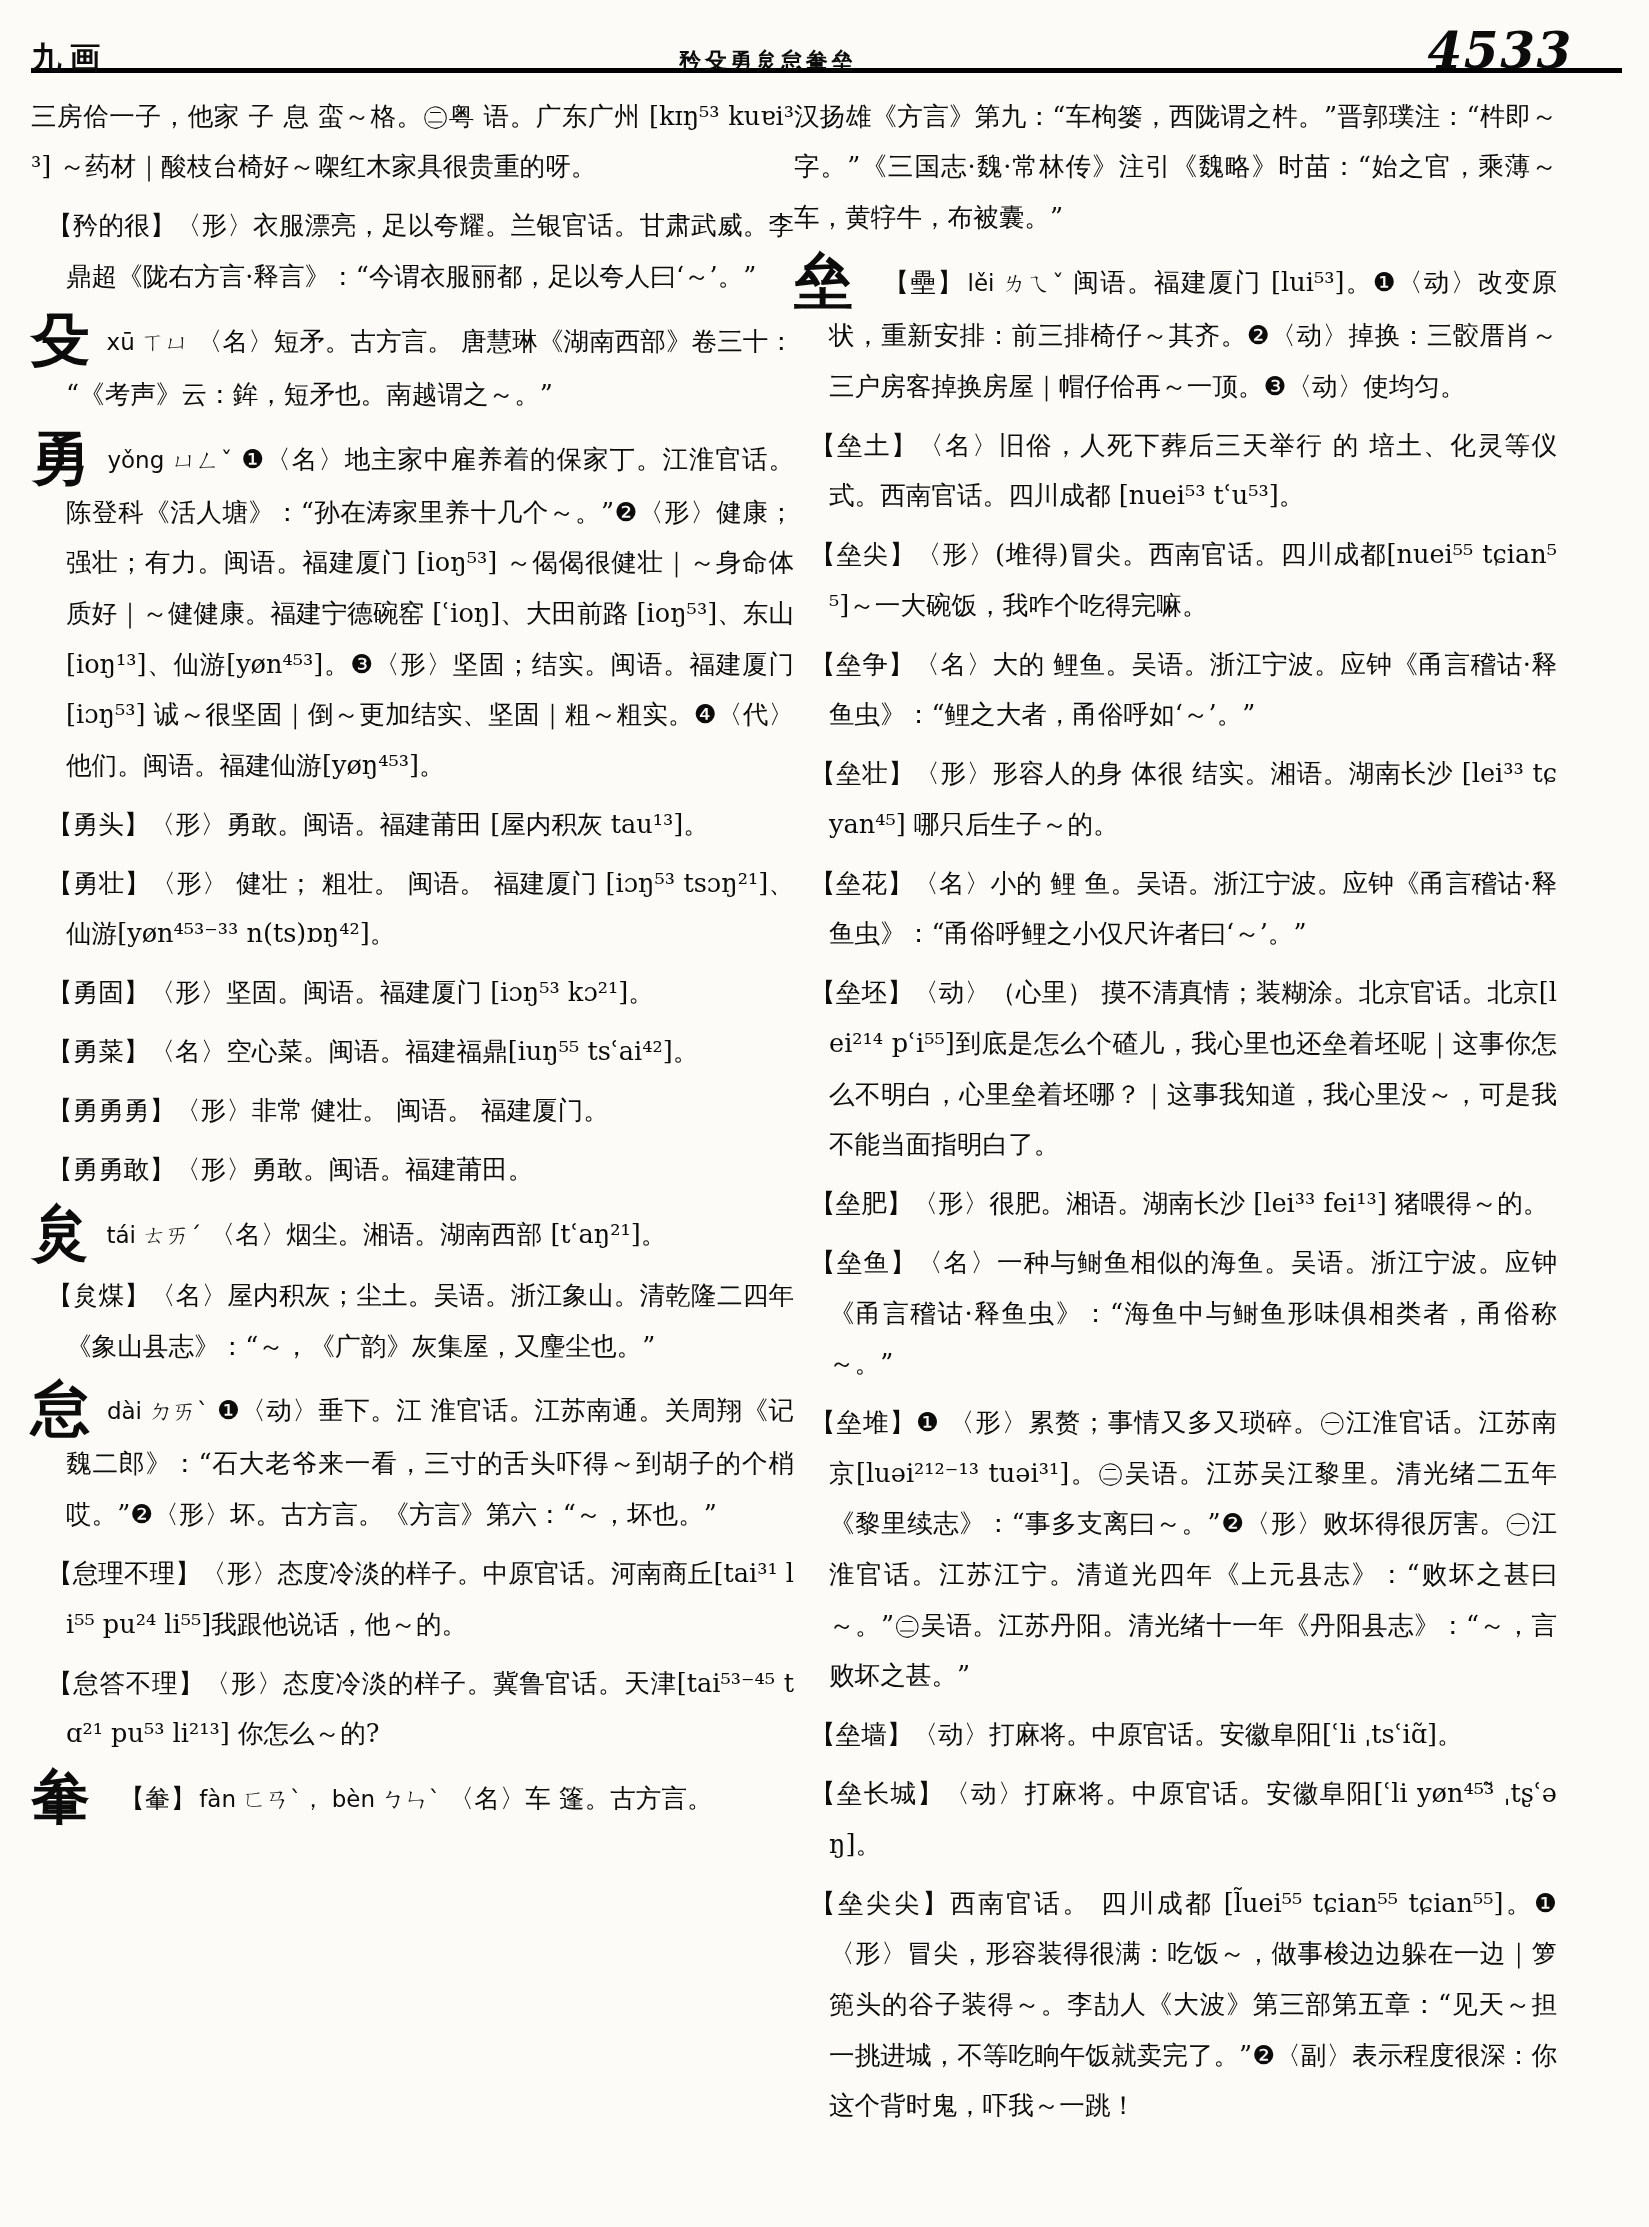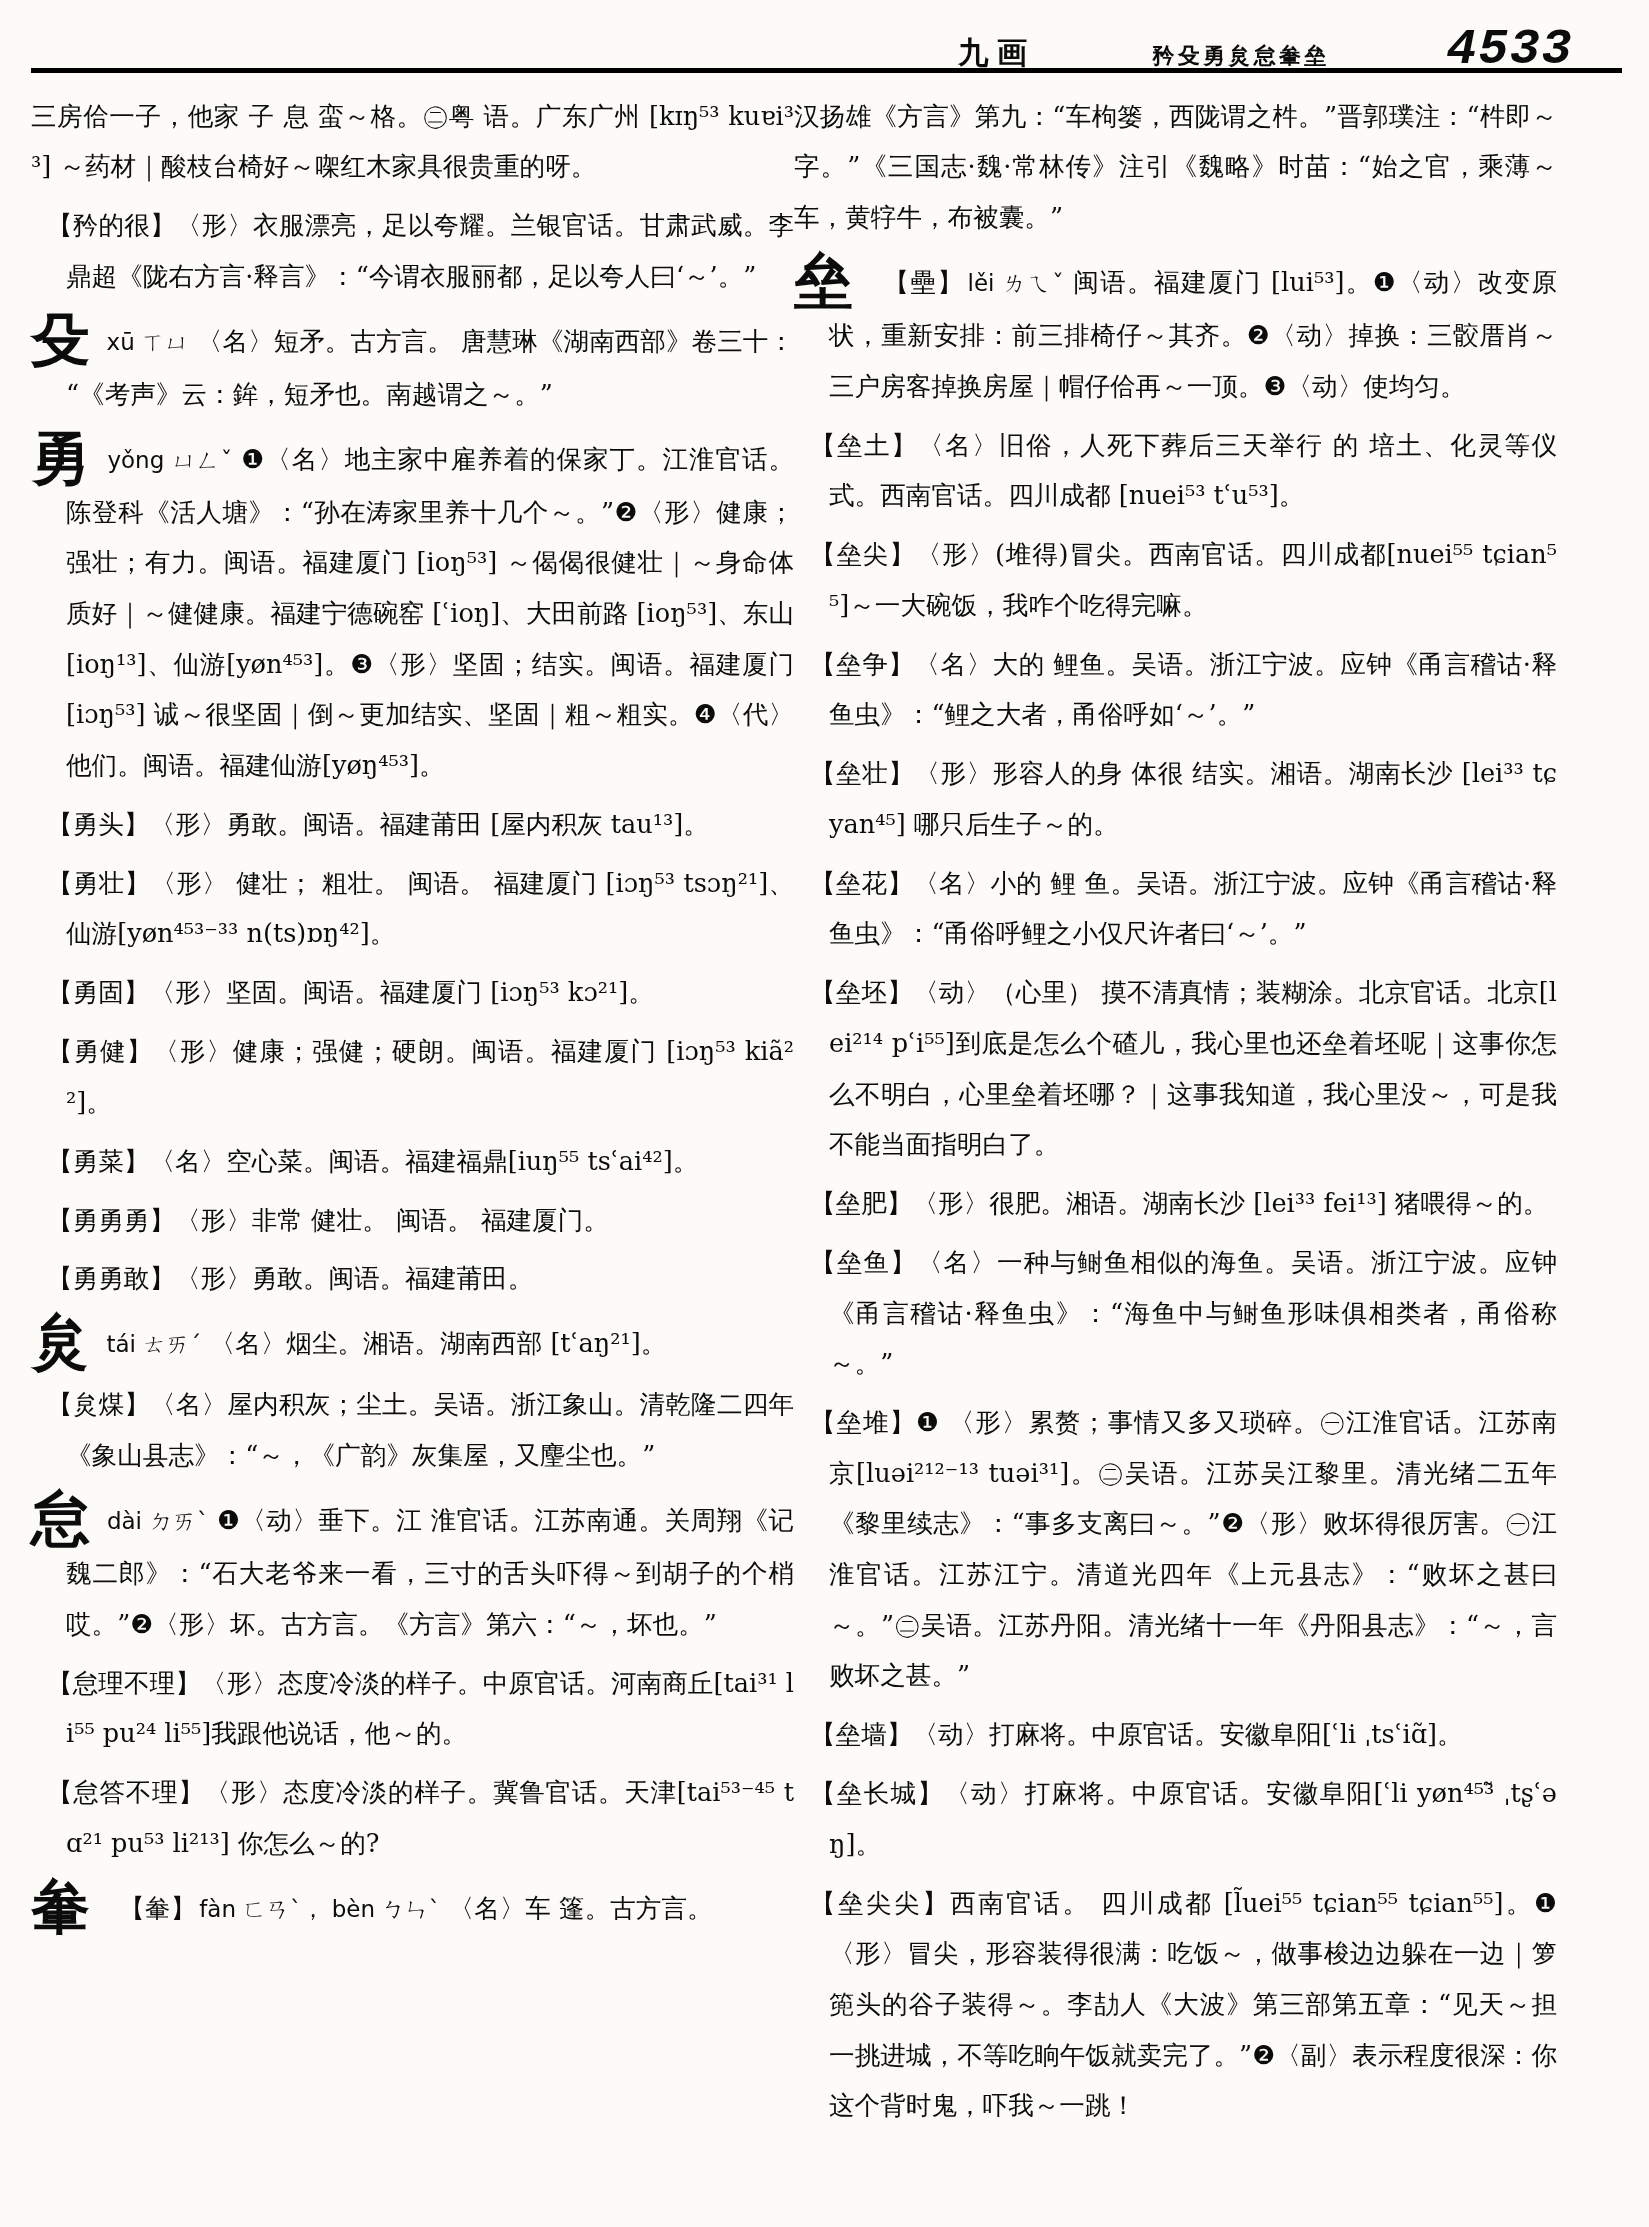--- a/index.html
+++ b/index.html
@@ -4,22 +4,22 @@
 <style>
   html,body{margin:0;padding:0;}
   body{
     width:1650px;height:2227px;box-sizing:border-box;
     background:#fcfbf8;color:#0c0c0c;
     font-family:"DejaVu Serif","Liberation Serif",serif;
     overflow:hidden;
   }
   .page{padding:8.2px 28px 16.5px 31px;box-sizing:border-box;}
   .hdr{
-    display:flex;justify-content:flex-end;align-items:baseline;
-    gap:117px;padding:13.2px 49px 8.2px 0;height:58px;box-sizing:border-box;font-family:Liberation Mono, monospace;
+    display:flex;justify-content:space-between;align-items:baseline;
+    gap:74px;padding:13.2px 49px 8.2px 0;height:58px;box-sizing:border-box;
   }
   .hdr .sec{font-weight:700;font-size:30.5px;letter-spacing:8.2px;}
   .hdr .chars{font-weight:700;font-size:22px;letter-spacing:3.3px;}
   .hdr .pg{font-weight:700;font-style:italic;font-size:50px;letter-spacing:1.6px;}
   .rule{height:5px;background:#000;margin:1.6px 0 18px 0;}
   .cols{display:flex;}
   .col{width:763px;box-sizing:border-box;}
   p.entry{
     margin:0 0 8.2px 0;font-size:25.6px;line-height:1.98;
     text-align:justify;padding-left:35px;text-indent:-35px;
@@ -49,21 +49,20 @@
   <div class="rule"></div>
   <div class="cols">
     <div class="col" id="col-left">
         <p class="entry cont"><span class="body">三房佮一子，他家 子 息 蛮～格。㊁粤 语。广东广州 [kɪŋ⁵³ kuɐi³³] ～药材｜酸枝台椅好～㗎红木家具很贵重的呀。</span></p>
         <p class="entry"><span class="bhead">【矜的很】</span><span class="body">〈形〉衣服漂亮，足以夸耀。兰银官话。甘肃武威。李鼎超《陇右方言·释言》：“今谓衣服丽都，足以夸人曰‘～’。”</span></p>
         <p class="entry"><span class="big">殳</span><span class="pron">xū ㄒㄩ</span><span class="body">〈名〉短矛。古方言。 唐慧琳《湖南西部》卷三十：“《考声》云：鉾，短矛也。南越谓之～。”</span></p>
         <p class="entry"><span class="big">勇</span><span class="pron">yǒng ㄩㄥˇ</span><span class="body">❶〈名〉地主家中雇养着的保家丁。江淮官话。陈登科《活人塘》：“孙在涛家里养十几个～。”❷〈形〉健康；强壮；有力。闽语。福建厦门 [ioŋ⁵³] ～偈偈很健壮｜～身命体质好｜～健健康。福建宁德碗窑 [ʿioŋ]、大田前路 [ioŋ⁵³]、东山 [ioŋ¹³]、仙游[yøn⁴⁵³]。❸〈形〉坚固；结实。闽语。福建厦门[iɔŋ⁵³] 诚～很坚固｜倒～更加结实、坚固｜粗～粗实。❹〈代〉他们。闽语。福建仙游[yøŋ⁴⁵³]。</span></p>
         <p class="entry"><span class="bhead">【勇头】</span><span class="body">〈形〉勇敢。闽语。福建莆田 [屋内积灰 tau¹³]。</span></p>
         <p class="entry"><span class="bhead">【勇壮】</span><span class="body">〈形〉 健壮； 粗壮。 闽语。 福建厦门 [iɔŋ⁵³ tsɔŋ²¹]、仙游[yøn⁴⁵³⁻³³ n(ts)ɒŋ⁴²]。</span></p>
         <p class="entry"><span class="bhead">【勇固】</span><span class="body">〈形〉坚固。闽语。福建厦门 [iɔŋ⁵³ kɔ²¹]。</span></p>
-        <p class="entry"><span class="bhead">【勇健】</span><span class="body">〈形〉健康；强健；硬朗。闽语。福建厦门 [iɔŋ⁵³ kiã²²]。</span></p>
         <p class="entry"><span class="bhead">【勇菜】</span><span class="body">〈名〉空心菜。闽语。福建福鼎[iuŋ⁵⁵ tsʿai⁴²]。</span></p>
         <p class="entry"><span class="bhead">【勇勇勇】</span><span class="body">〈形〉非常 健壮。 闽语。 福建厦门。</span></p>
         <p class="entry"><span class="bhead">【勇勇敢】</span><span class="body">〈形〉勇敢。闽语。福建莆田。</span></p>
         <p class="entry"><span class="big">炱</span><span class="pron">tái ㄊㄞˊ</span><span class="body">〈名〉烟尘。湘语。湖南西部 [tʿaŋ²¹]。</span></p>
         <p class="entry"><span class="bhead">【炱煤】</span><span class="body">〈名〉屋内积灰；尘土。吴语。浙江象山。清乾隆二四年《象山县志》：“～，《广韵》灰集屋，又麈尘也。”</span></p>
         <p class="entry"><span class="big">怠</span><span class="pron">dài ㄉㄞˋ</span><span class="body">❶〈动〉垂下。江 淮官话。江苏南通。关周翔《记魏二郎》：“石大老爷来一看，三寸的舌头吓得～到胡子的个梢哎。”❷〈形〉坏。古方言。《方言》第六：“～，坏也。”</span></p>
         <p class="entry"><span class="bhead">【怠理不理】</span><span class="body">〈形〉态度冷淡的样子。中原官话。河南商丘[tai³¹ li⁵⁵ pu²⁴ li⁵⁵]我跟他说话，他～的。</span></p>
         <p class="entry"><span class="bhead">【怠答不理】</span><span class="body">〈形〉态度冷淡的样子。冀鲁官话。天津[tai⁵³⁻⁴⁵ tɑ²¹ pu⁵³ li²¹³] 你怎么～的?</span></p>
         <p class="entry"><span class="big">軬</span><span class="bhead">【軬】</span><span class="pron">fàn ㄈㄢˋ， bèn ㄅㄣˋ</span><span class="body">〈名〉车 篷。古方言。</span></p>
       </div>

